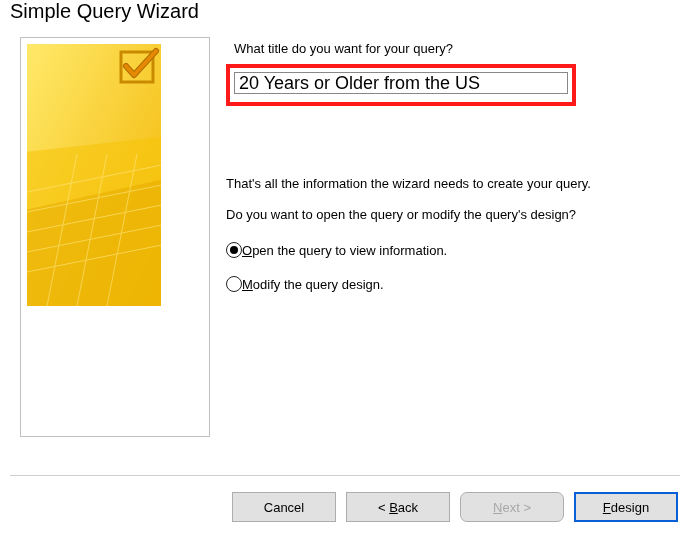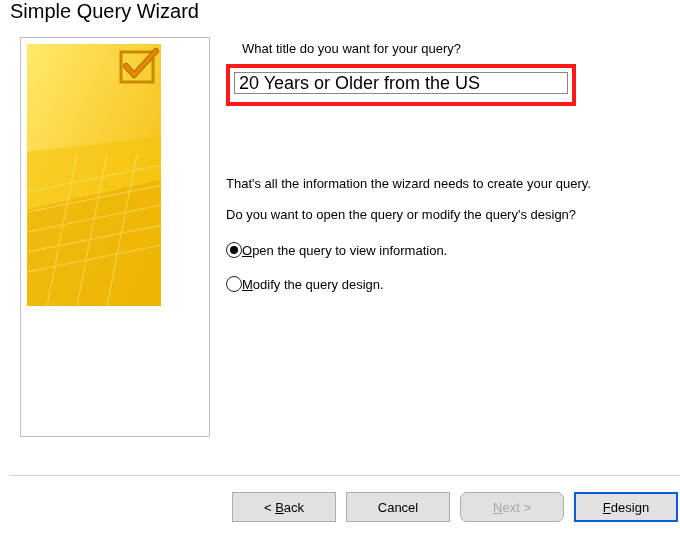--- a/index.html
+++ b/index.html
@@ -43,21 +43,21 @@
   }
   .wizard-img .gold-top {
     position: absolute;
     left: 6px; top: 6px;
     width: 134px; height: 262px;
   }
   .right-panel {
     flex: 1;
     padding: 0 20px 0 8px;
   }
-  .prompt { margin: 4px 0 8px 16px; }
+  .prompt { margin: 4px 0 8px 8px; }
   .highlight-box {
     border: 4px solid #ff1a1a;
     padding: 4px 4px 8px 4px;
     width: 350px;
     margin-bottom: 70px;
   }
   .txt-input {
     width: 334px;
     height: 22px;
     border: 1px solid #888;
@@ -188,24 +188,24 @@
         <span class="underline-first">Modify the query design.</span>
       </div>
 
     </div>
   </div>
 
   <div class="sep"></div>
 
   <div class="button-row">
     <div class="btn">
+      <span>Cancel</span>
+    </div>
+    <div class="btn">
       <span><span>&lt; </span><span class="ul">B</span><span>ack</span></span>
-    </div>
-    <div class="btn">
-      <span>Cancel</span>
     </div>
     <div class="btn disabled">
       <span><span class="ul">N</span><span>ext &gt;</span></span>
     </div>
     <div class="btn default">
       <span><span class="ul">F</span><span>design</span></span>
     </div>
   </div>
 
 </div>

